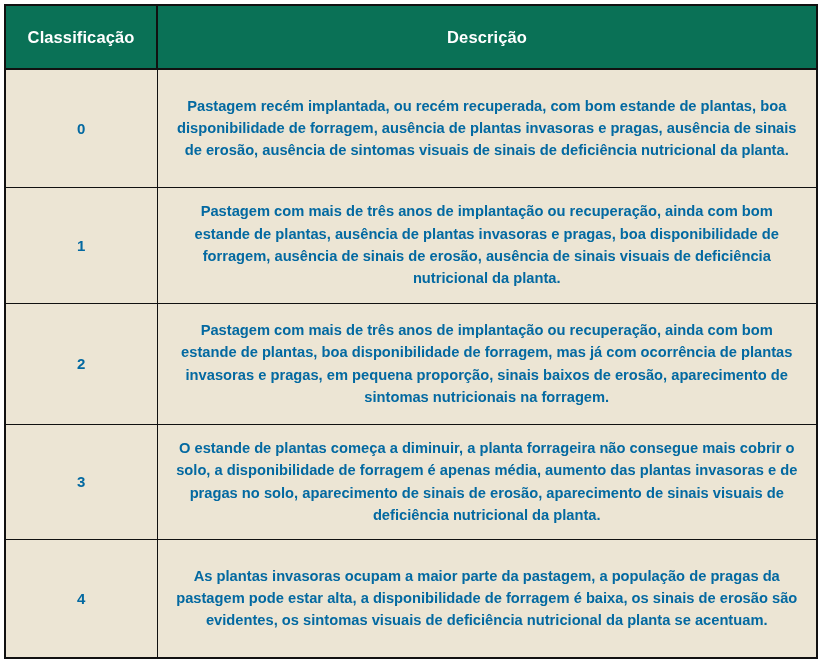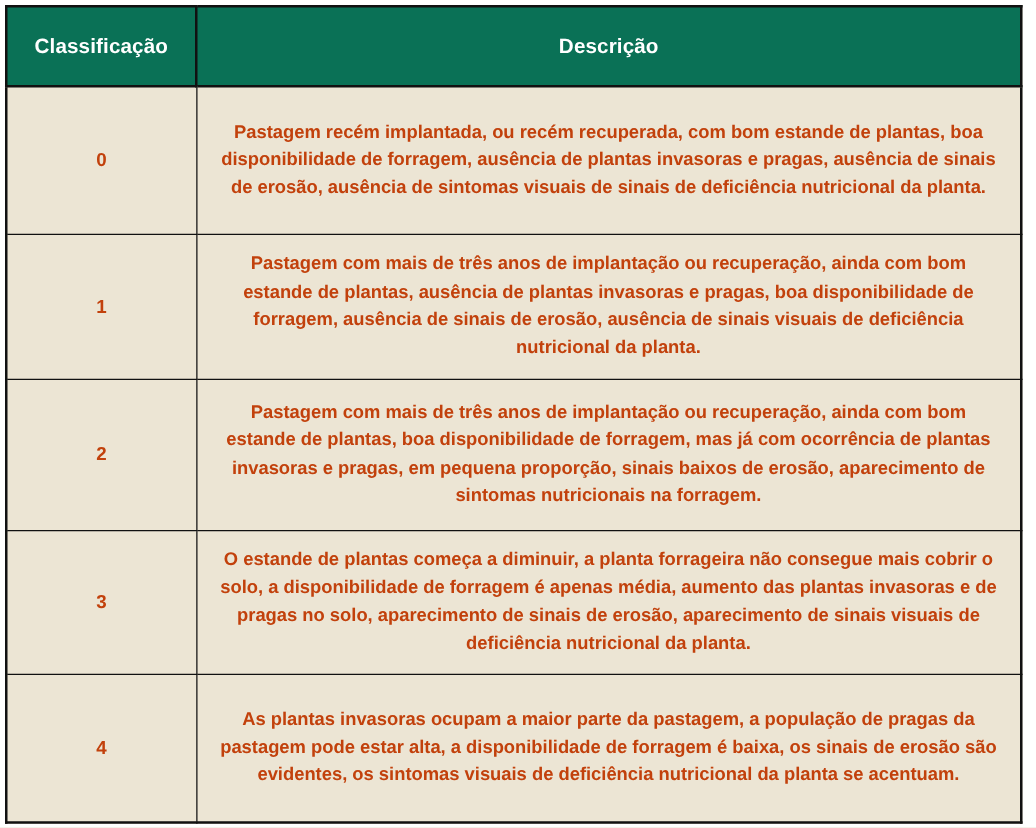--- a/index.html
+++ b/index.html
@@ -44,21 +44,21 @@
     height: 62px;
     padding: 0 6px;
     border: 2px solid #111111;
     letter-spacing: 0.1px;
     margin-left: 22px;
   }
 
   tbody td {
     border: 1px solid #111111;
     background: #ece5d4;
-    color: #c2410c;
+    color: #0369a1;
     vertical-align: middle;
     text-align: center;
     padding: 6px 10px;
     box-sizing: border-box;
   }
 
   tbody td.cell-class {
     font-size: 15px;
     font-weight: bold;
     padding: 6px 4px;

